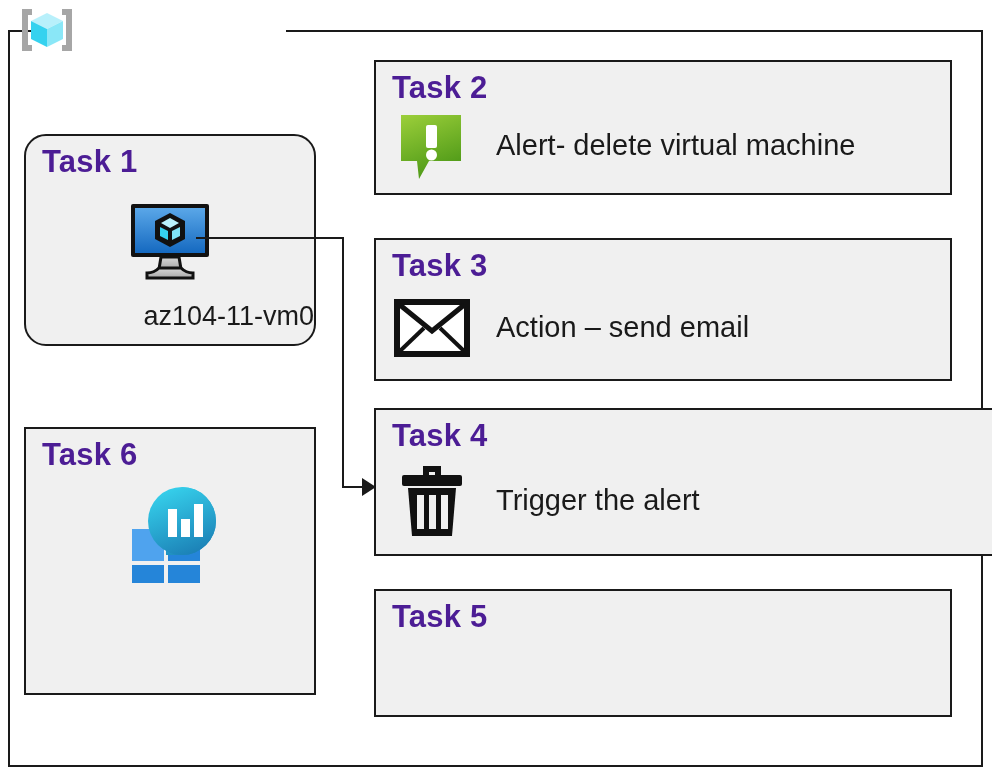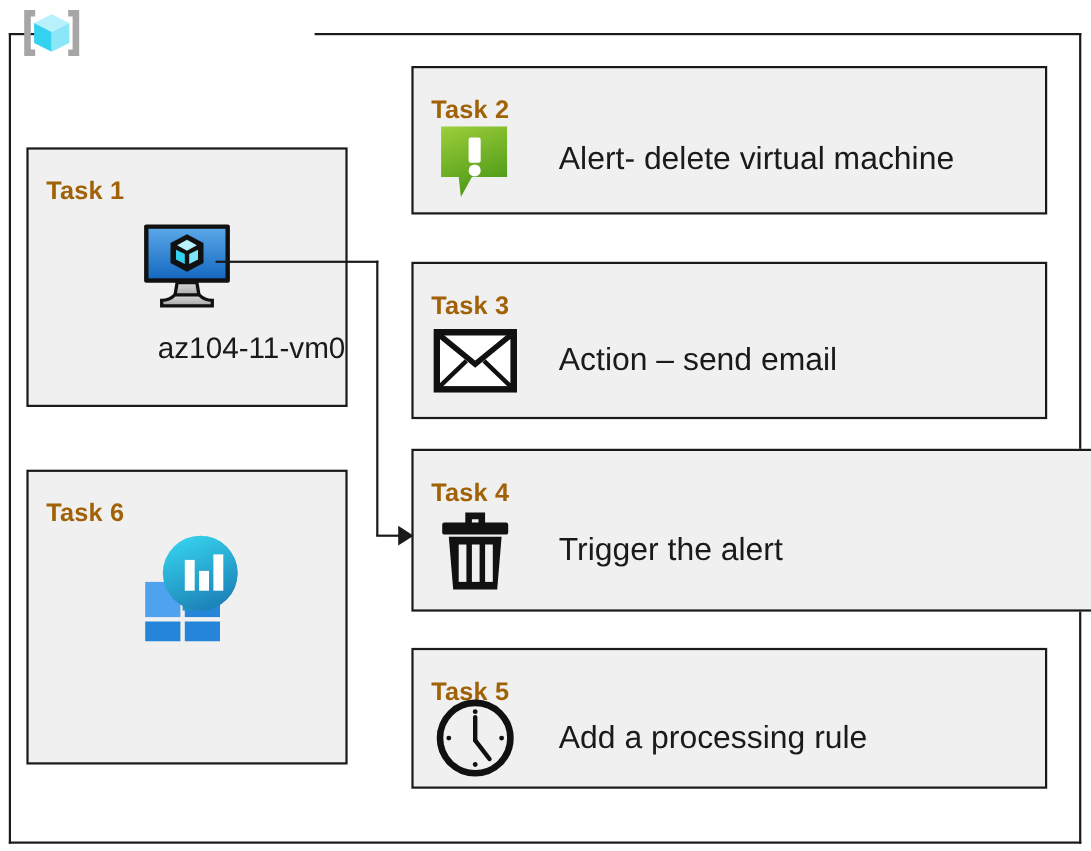--- a/index.html
+++ b/index.html
@@ -48,24 +48,24 @@
   
   .card {
     position: absolute;
     background: #f0f0f0;
     border: 2px solid #1a1a1a;
     box-sizing: border-box;
   }
   .card-title {
     position: absolute;
     left: 16px;
-    top: 24px;
-    font-size: 23px;
+    top: 8px;
+    font-size: 31px;
     font-weight: bold;
-    color: #a16207;
+    color: #4c1d95;
     letter-spacing: 0.2px;
   }
 
   
   .vcard .vcard-icon {
     position: absolute;
     left: 0;
     right: 0;
     display: flex;
     justify-content: center;
@@ -74,38 +74,38 @@
   .vcard .vcard-label {
     position: absolute;
     left: 0;
     right: 0;
     text-align: right;
     font-size: 27px;
     color: #1a1a1a;
     white-space: nowrap;
   }
 
-  #card-task1 { left: 24px; top: 134px; width: 292px; height: 236px; }
+  #card-task1 { left: 24px; top: 134px; width: 292px; height: 212px; border-radius: 22px; }
   #card-task1 .vcard-icon  { top: 60px; height: 92px; }
   #card-task1 .vcard-label { top: 165px; }
 
   #card-task6 { left: 24px; top: 427px; width: 292px; height: 268px; }
   #card-task6 .vcard-icon  { top: 55px; height: 100px; }
   #card-task6 .vcard-label { top: 170px; }
 
   
   .hcard .hcard-row {
     position: absolute;
     left: 18px;
     top: 42px;
     right: 10px;
     bottom: 6px;
     display: flex;
     align-items: center;
-    gap: 38px;
+    gap: 26px;
   }
   .hcard .hcard-icon {
     flex: 0 0 76px;
     width: 76px;
     height: 76px;
     display: flex;
     align-items: center;
     justify-content: center;
   }
   .hcard .hcard-label {
@@ -273,36 +273,20 @@
           <rect x="30" y="33" width="7" height="34" fill="#f0f0f0"></rect>
           <rect x="42" y="33" width="7" height="34" fill="#f0f0f0"></rect>
         </svg>
       </div>
       <div class="hcard-label">Trigger the alert</div>
     </div>
   </div>
 
   <div class="card hcard" id="card-task5">
     <div class="card-title">Task 5</div>
-    <div class="hcard-row">
-      <div class="hcard-icon">
-        <svg width="74" height="74" viewBox="0 0 74 74">
-          <circle cx="37" cy="37" r="32" fill="none" stroke="#111111" stroke-width="6"></circle>
-
-          <circle cx="37" cy="13" r="2.2" fill="#111111"></circle>
-          <circle cx="61" cy="37" r="2.2" fill="#111111"></circle>
-          <circle cx="37" cy="61" r="2.2" fill="#111111"></circle>
-          <circle cx="13" cy="37" r="2.2" fill="#111111"></circle>
-
-          <path d="M37 18 L37 39" fill="none" stroke="#111111" stroke-width="4" stroke-linecap="round"></path>
-          <path d="M37 39 L50 56" fill="none" stroke="#111111" stroke-width="4" stroke-linecap="round"></path>
-        </svg>
-      </div>
-      <div class="hcard-label">Add a processing rule</div>
-    </div>
   </div>
 
   <div class="conn" id="conn-h1"></div>
   <div class="conn" id="conn-v"></div>
   <div class="conn" id="conn-h2"></div>
   <div id="conn-arrow"></div>
 
 </div>
 
 </body></html>

